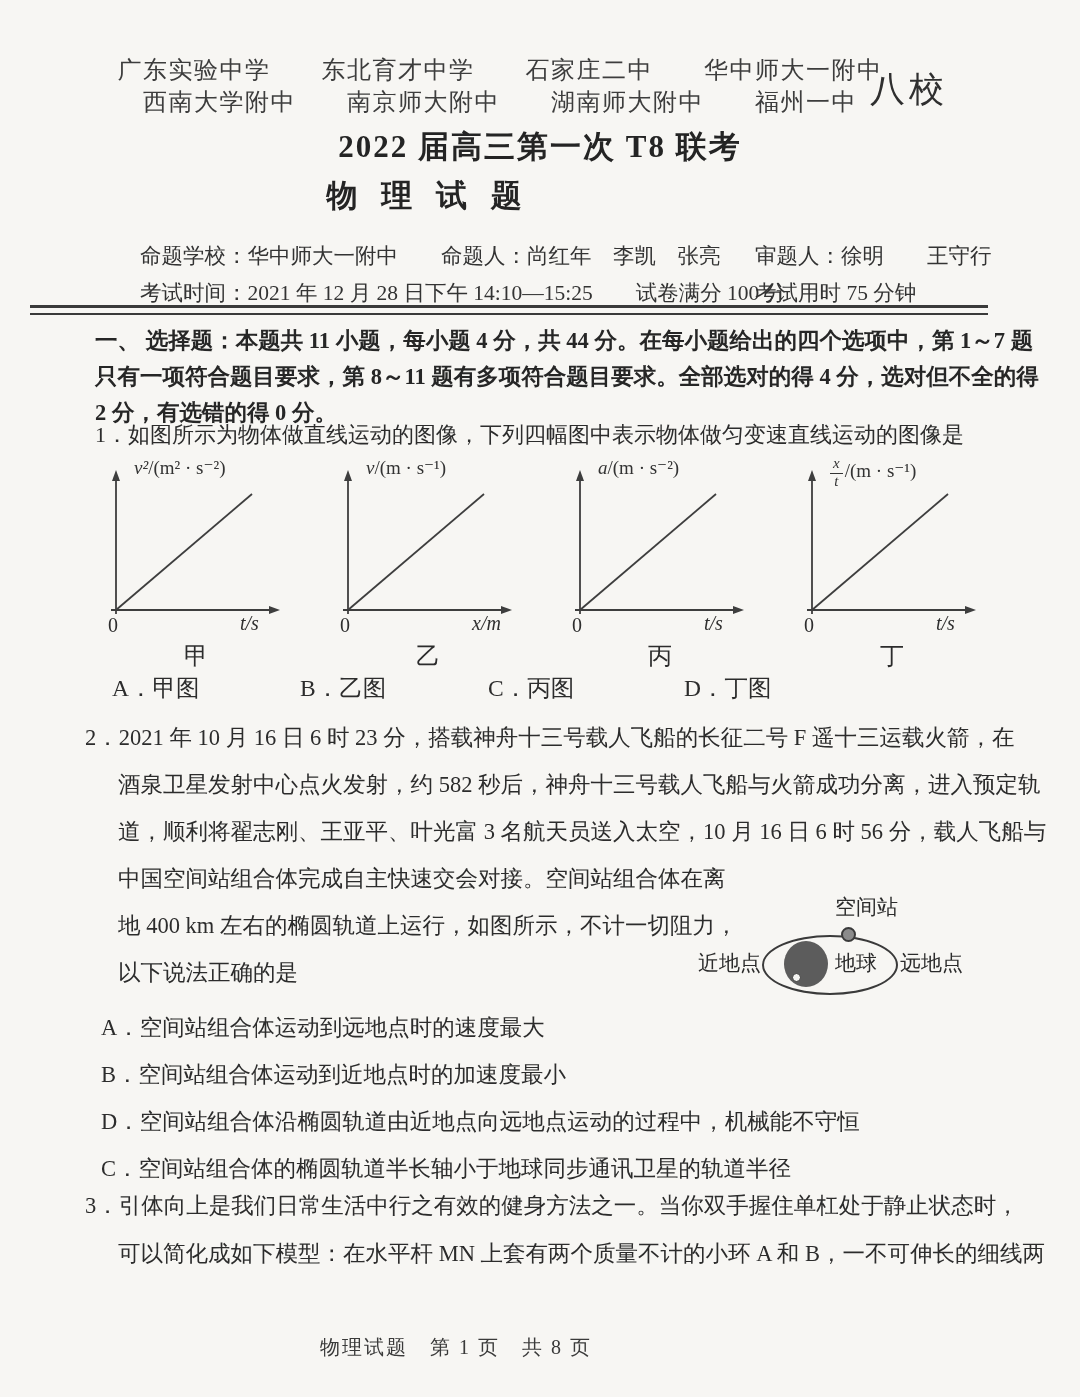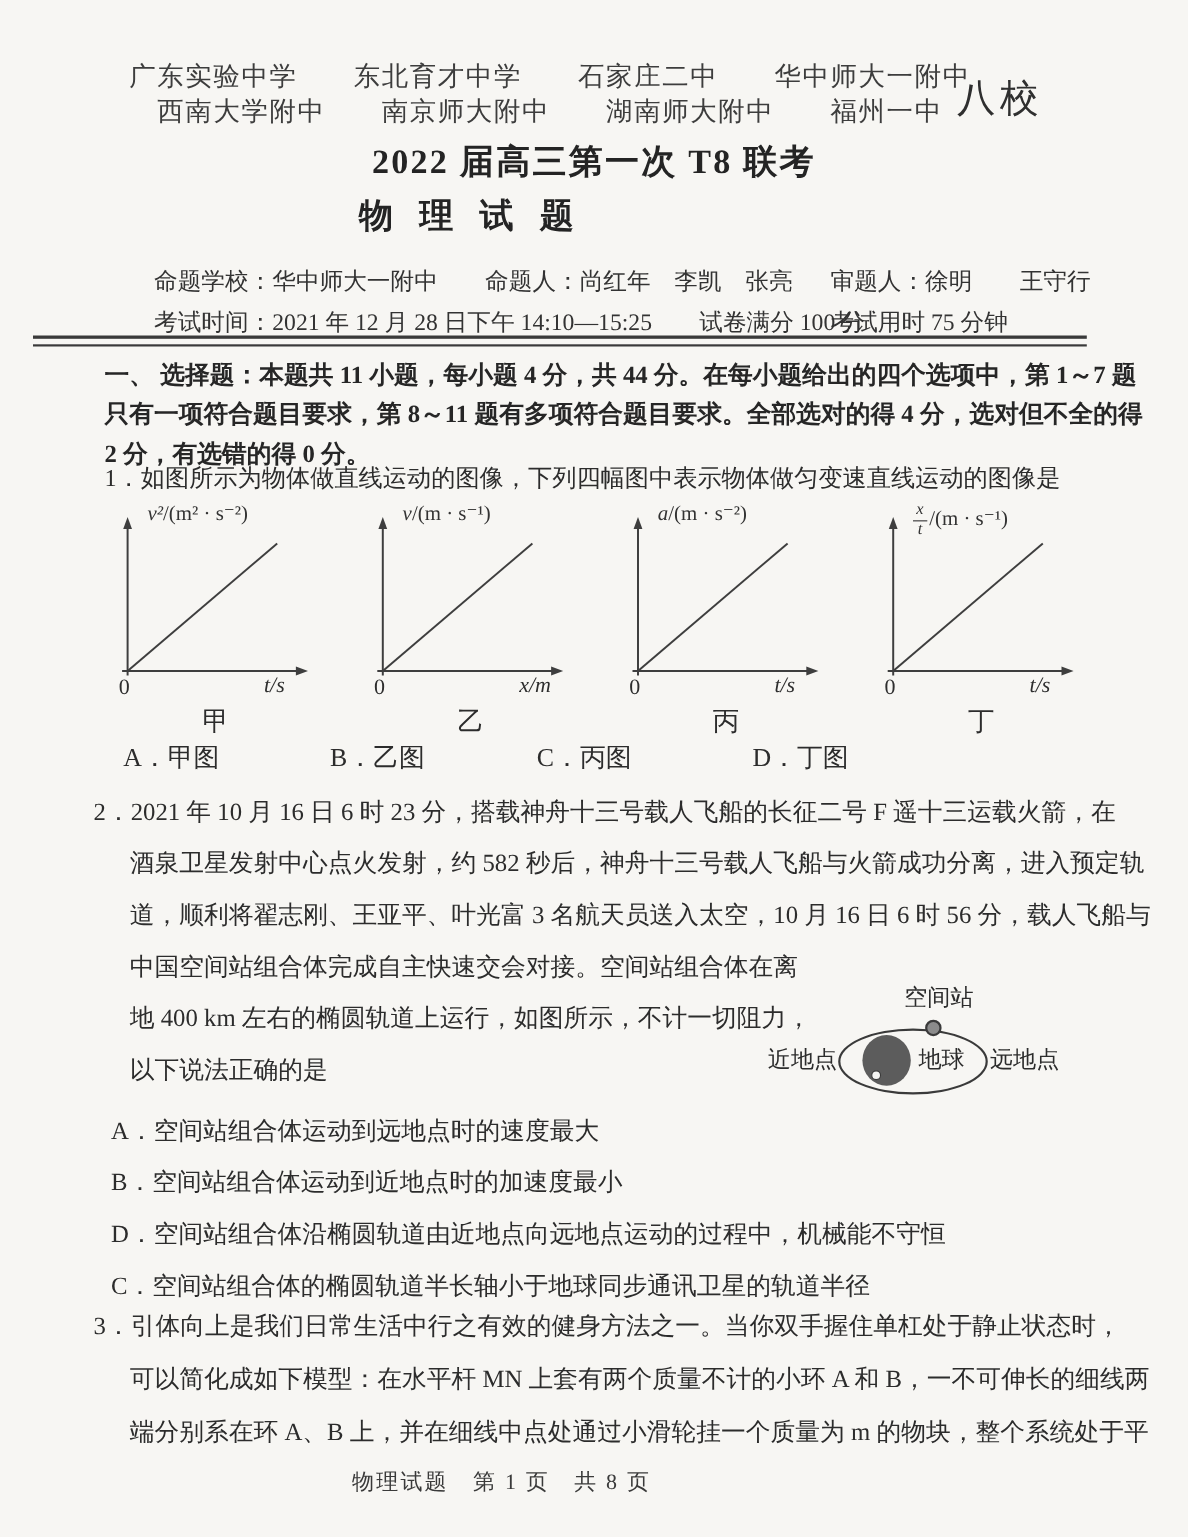--- a/index.html
+++ b/index.html
@@ -39,21 +39,21 @@
   .q1-opt-a,.q1-opt-b{width:188px;}
   .q1-opt-c{width:196px;}
   
   .q2{left:85px;top:714px;width:950px;font-size:22.5px;color:#2c2c2c;}
   .q2-line{height:47px;line-height:47px;white-space:nowrap;}
   .q2-line.indent{padding-left:33px;}
   .q2-opt{height:47px;line-height:47px;padding-left:16px;white-space:nowrap;}
   .q2-opts{margin-top:8px;}
   
   .orbit{left:698px;top:891px;width:290px;height:112px;font-size:21px;color:#2c2c2c;}
-  .orbit-station-label{position:absolute;left:124px;top:2px;}
+  .orbit-station-label{position:absolute;left:137px;top:2px;}
   .orbit-ellipse{position:absolute;left:64px;top:44px;width:132px;height:56px;border:2px solid #3a3a3a;border-radius:50%;}
   .orbit-earth{position:absolute;left:86px;top:50px;width:44px;height:46px;background:#5c5c5c;border-radius:50%;}
   .orbit-earth-dot{position:absolute;left:94px;top:82px;width:7px;height:7px;background:#f4f4f2;border:1.5px solid #3a3a3a;border-radius:50%;}
   .orbit-earth-label{position:absolute;left:137px;top:58px;}
   .orbit-sat{position:absolute;left:143px;top:36px;width:11px;height:11px;background:#8b8b8b;border:2px solid #3a3a3a;border-radius:50%;}
   .orbit-perigee{position:absolute;left:0px;top:58px;text-align:right;}
   .orbit-apogee{position:absolute;left:202px;top:58px;}
   
   .q3{left:85px;top:1182px;width:950px;font-size:22.5px;color:#2c2c2c;}
   .q3-line{height:48px;line-height:48px;white-space:nowrap;}
@@ -183,16 +183,15 @@
   <div class="orbit-earth-dot"></div>
   <div class="orbit-sat"></div>
   <div class="orbit-earth-label">地球</div>
   <div class="orbit-perigee">近地点</div>
   <div class="orbit-apogee">远地点</div>
 </div>
 
 <div class="abs q3">
   <div class="q3-line">3．引体向上是我们日常生活中行之有效的健身方法之一。当你双手握住单杠处于静止状态时，</div>
   <div class="q3-line indent">可以简化成如下模型：在水平杆 MN 上套有两个质量不计的小环 A 和 B，一不可伸长的细线两</div>
-  <div class="q3-line indent">端分别系在环 A、B 上，并在细线中点处通过小滑轮挂一个质量为 m 的物块，整个系统处于平</div>
 </div>
 
 <div class="abs footer">物理试题　第 1 页　共 8 页</div>
 
 </body></html>

